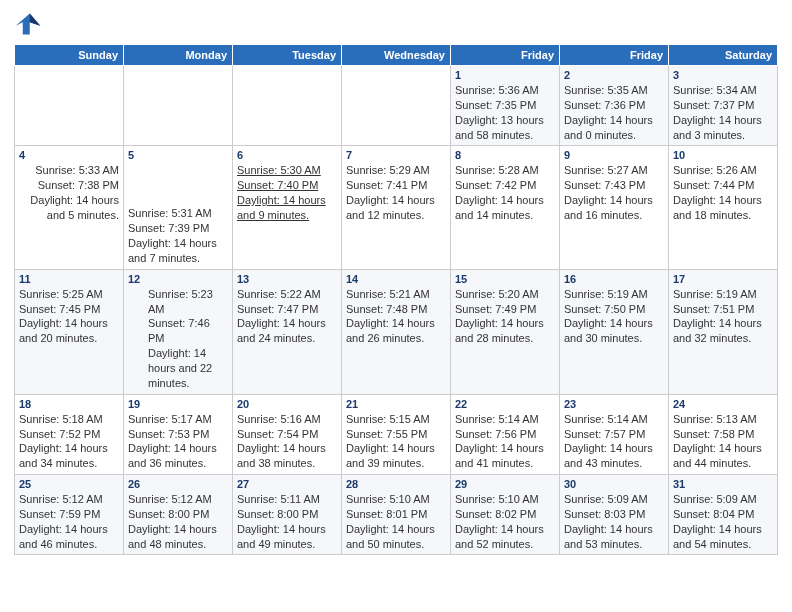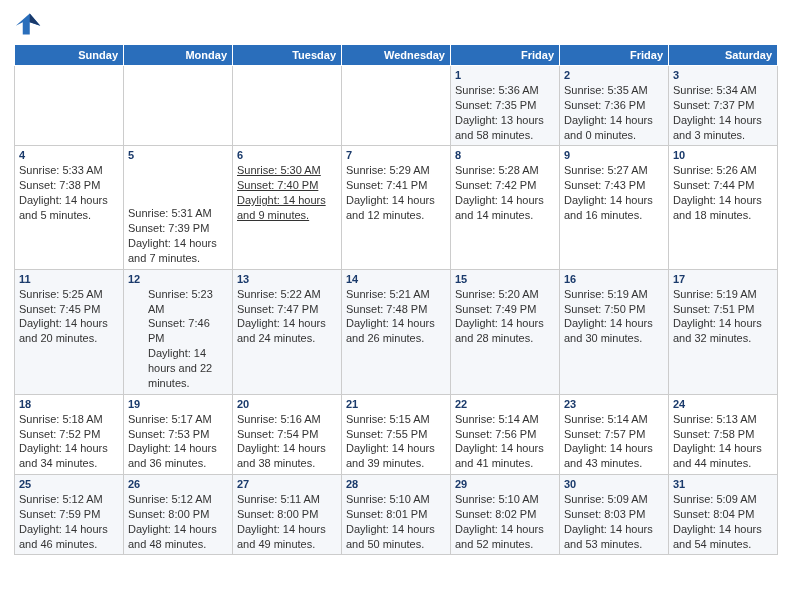--- a/index.html
+++ b/index.html
@@ -147,21 +147,21 @@
           <td>
             <div class="day-num">3</div>
             <div class="cell-text" style="white-space: pre-line;">Sunrise: 5:34 AM
 Sunset: 7:37 PM
 Daylight: 14 hours and 3 minutes.</div>
           </td>
         </tr>
         <tr>
           <td>
             <div class="day-num">4</div>
-            <div class="cell-text" style="white-space: pre-line;">Sunrise: 5:33 AM
+            <div class="cell-text" style="white-space: pre-line; text-align: right;">Sunrise: 5:33 AM
 Sunset: 7:38 PM
 Daylight: 14 hours and 5 minutes.</div>
           </td>
           <td>
             <div class="day-num">5</div>
             <div class="cell-text" style="white-space: pre-line; margin-top: 45px;">Sunrise: 5:31 AM
 Sunset: 7:39 PM
 Daylight: 14 hours and 7 minutes.</div>
           </td>
           <td>

